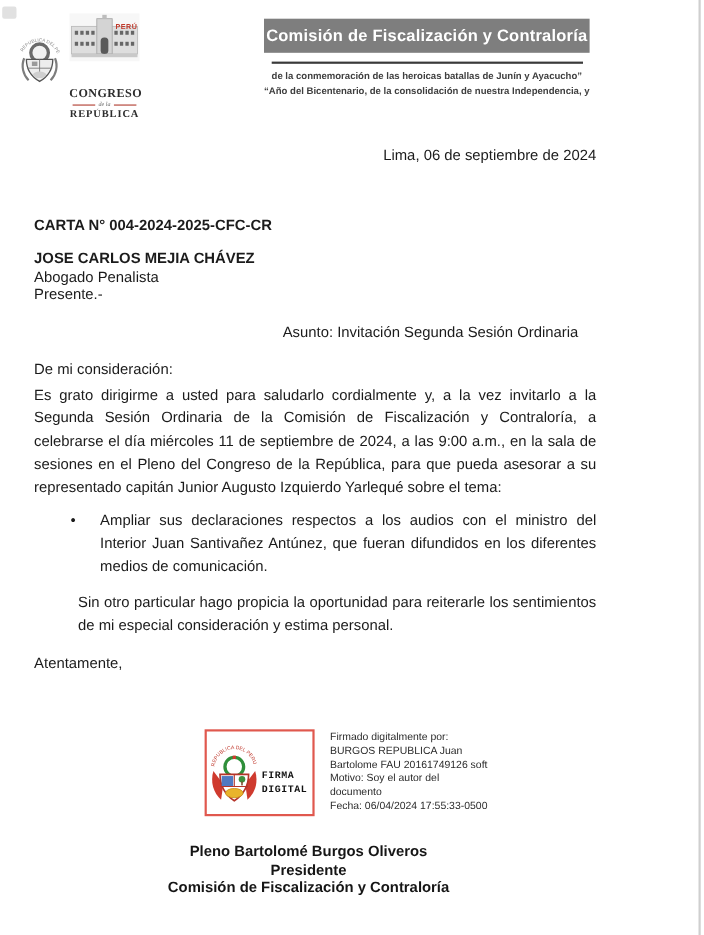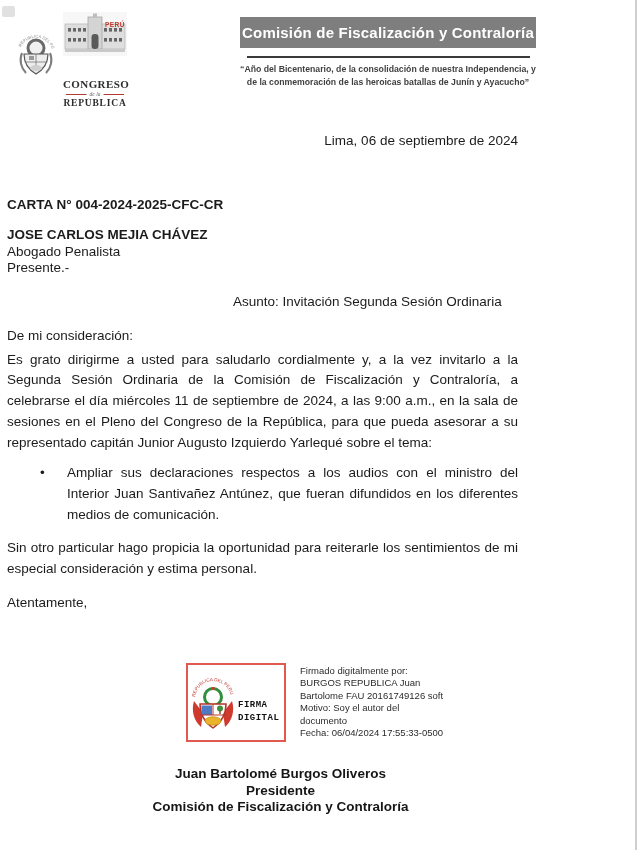--- a/index.html
+++ b/index.html
@@ -23,33 +23,33 @@
   .logo-republica{font-family:"Liberation Serif", serif;font-weight:bold;font-size:9.5px;letter-spacing:.8px;color:#2d2d2d;}
 
   .title-box{position:absolute;left:240px;top:17px;width:296px;height:31px;background:#7e7e7e;
     color:#ffffff;font-weight:bold;font-size:15px;text-align:center;line-height:31px;letter-spacing:.2px;}
   .title-underline{position:absolute;left:247px;top:56px;width:283px;height:2px;background:#3a3a3a;}
   .motto{position:absolute;left:217px;top:63px;width:342px;text-align:center;
     font-size:8.7px;font-weight:bold;color:#3f3f3f;line-height:12.8px;}
   .motto div{white-space:nowrap;}
 
   
-  .content{position:absolute;top:0;left:7px;width:511px;font-size:13.5px;line-height:17px;}
+  .content{position:absolute;top:0;left:31px;width:511px;font-size:13.5px;line-height:17px;}
   .date{padding-top:132px;text-align:right;}
   .carta{margin-top:47px;font-weight:bold;}
   .addr{margin-top:14px;}
   .addr div{line-height:16.5px;}
   .addr .bold{font-weight:bold;}
   .asunto{margin-top:16px;margin-left:226px;}
   .saludo{margin-top:17px;}
   .para1{margin-top:6px;text-align:justify;line-height:20.8px;}
   .bullet-row{margin-top:10px;margin-left:33px;display:flex;}
   .bullet-dot{width:10px;flex:none;line-height:20.8px;}
   .bullet-text{margin-left:17px;text-align:justify;line-height:20.8px;}
-  .para2{margin-top:12px;text-align:justify;line-height:20.8px;}
+  .para2{margin-top:12px;text-align:justify;line-height:20.8px;margin-left:40px;}
   .closing{margin-top:15px;}
 
   
   .firma-row{position:absolute;left:186px;top:663px;display:flex;align-items:flex-start;}
   .stamp{width:100px;height:79px;box-sizing:border-box;border:2px solid #e0584e;background:#fff;
     display:flex;align-items:center;padding:1px 2px;}
   .stamp-text{font-family:"Liberation Mono", monospace;font-weight:bold;font-size:9px;line-height:13px;
     letter-spacing:.5px;color:#111;margin-left:2px;margin-top:18px;}
   .sig-details{margin-left:14px;padding-top:2px;font-size:9.5px;line-height:12.4px;color:#2b2b2b;}
 
@@ -114,22 +114,22 @@
     <div class="logo-dela">
       <div class="rule"></div>
       <span class="dela-text">de la</span>
     </div>
     <div class="logo-republica">REPÚBLICA</div>
   </div>
 
   <div class="title-box">Comisión de Fiscalización y Contraloría</div>
   <div class="title-underline"></div>
   <div class="motto">
+    <div>de la conmemoración de las heroicas batallas de Junín y Ayacucho”</div>
     <div>“Año del Bicentenario, de la consolidación de nuestra Independencia, y</div>
-    <div>de la conmemoración de las heroicas batallas de Junín y Ayacucho”</div>
   </div>
 </div>
 
 <div class="content">
   <div class="date">Lima, 06 de septiembre de 2024</div>
   <div class="carta">CARTA N° 004-2024-2025-CFC-CR</div>
   <div class="addr">
     <div class="bold">JOSE CARLOS MEJIA CHÁVEZ</div>
     <div>Abogado Penalista</div>
     <div>Presente.-</div>
@@ -175,16 +175,16 @@
     <div>Firmado digitalmente por:</div>
     <div>BURGOS REPUBLICA Juan</div>
     <div>Bartolome FAU 20161749126 soft</div>
     <div>Motivo: Soy el autor del</div>
     <div>documento</div>
     <div>Fecha: 06/04/2024 17:55:33-0500</div>
   </div>
 </div>
 
 <div class="sig-block">
-  <div>Juan Bartolomé Burgos Oliveros</div>
+  <div>Pleno Bartolomé Burgos Oliveros</div>
   <div>Presidente</div>
   <div>Comisión de Fiscalización y Contraloría</div>
 </div>
 
 </body></html>

